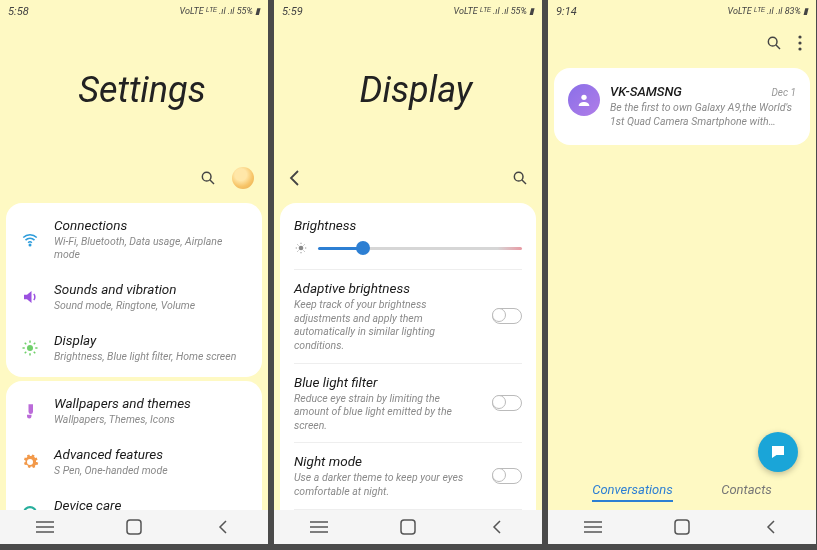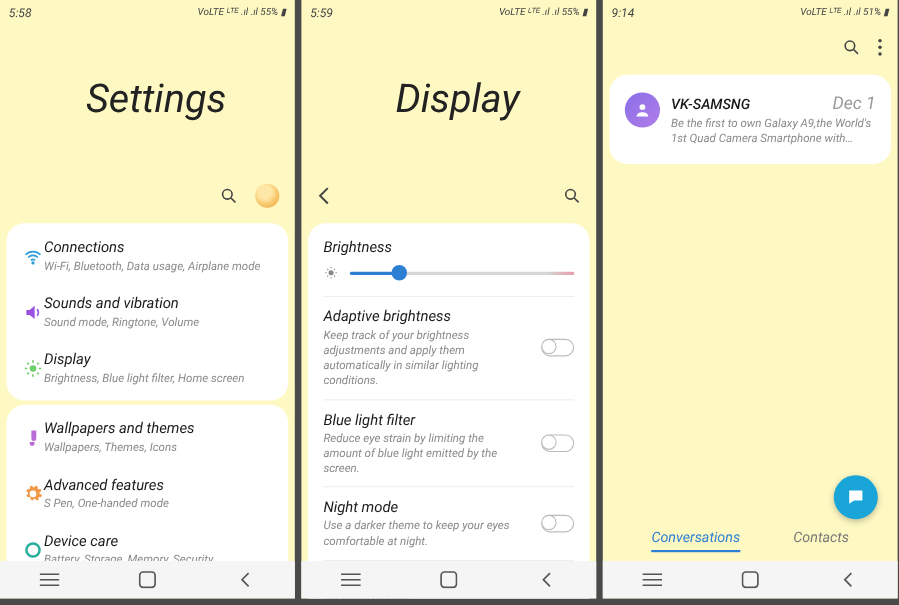--- a/index.html
+++ b/index.html
@@ -59,20 +59,21 @@
     background: #fff;
     border-radius: 16px;
     margin: 4px 6px;
     padding: 4px 0;
   }
   .card.flat-bottom { border-radius: 16px 16px 0 0; margin-bottom: 0; }
   .setting-row {
     display: flex;
     align-items: center;
     padding: 10px 14px;
+    gap: 14px;
     cursor: pointer;
   }
   .setting-ico {
     width: 20px; height: 20px;
     display: flex; align-items: center; justify-content: center;
     flex-shrink: 0;
   }
   .setting-text { flex: 1; min-width: 0; }
   .setting-title { font-size: 13.5px; color: #1a1a1a; }
   .setting-sub { font-size: 10.5px; color: #8a8a8a; margin-top: 2px; }
@@ -135,21 +136,21 @@
     width: 32px; height: 32px;
     border-radius: 50%;
     background: linear-gradient(135deg, #8a6fe8, #b07de8);
     display: flex; align-items: center; justify-content: center;
     color: #fff;
     flex-shrink: 0;
   }
   .msg-body { flex: 1; min-width: 0; }
   .msg-head { display: flex; justify-content: space-between; align-items: baseline; }
   .msg-sender { font-size: 13px; color: #1a1a1a; font-weight: 500; }
-  .msg-date { font-size: 16px; color: #999; }
+  .msg-date { font-size: 10px; color: #999; }
   .msg-preview {
     font-size: 10.5px; color: #8a8a8a;
     line-height: 1.35;
     margin-top: 2px;
     display: -webkit-box;
     -webkit-line-clamp: 2;
     -webkit-box-orient: vertical;
     overflow: hidden;
   }
   .fab {
@@ -417,21 +418,21 @@
         <svg width="12" height="16">
           <path d="M9 2 L3 8 L9 14" fill="none" stroke="#555" stroke-width="1.5"></path>
         </svg>
       </div>
   </div>
 </div>
 
 <div class="screen">
   <div class="status-bar">
     <span>9:14</span>
-    <span class="status-right">VoLTE ᴸᵀᴱ .ıl .ıl 51% ▮</span>
+    <span class="status-right">VoLTE ᴸᵀᴱ .ıl .ıl 83% ▮</span>
   </div>
   <div class="action-row">
     <span>
       <svg width="16" height="16" viewBox="0 0 24 24" fill="none" stroke="#444" stroke-width="2.2">
           <circle cx="10" cy="10" r="6.5"></circle>
           <line x1="15" y1="15" x2="21" y2="21"></line>
         </svg>
     </span>
     <span>
       <svg width="4" height="16" viewBox="0 0 4 16" fill="#444">

